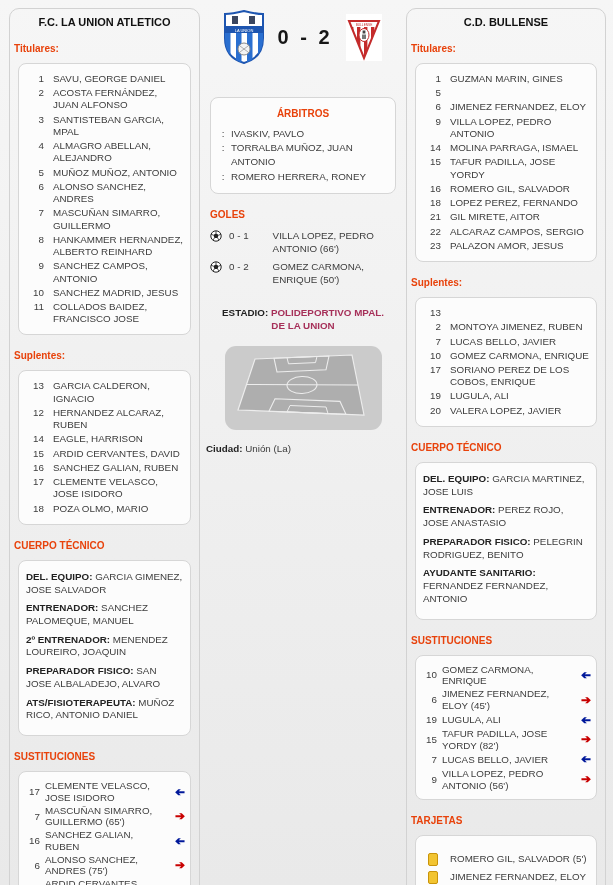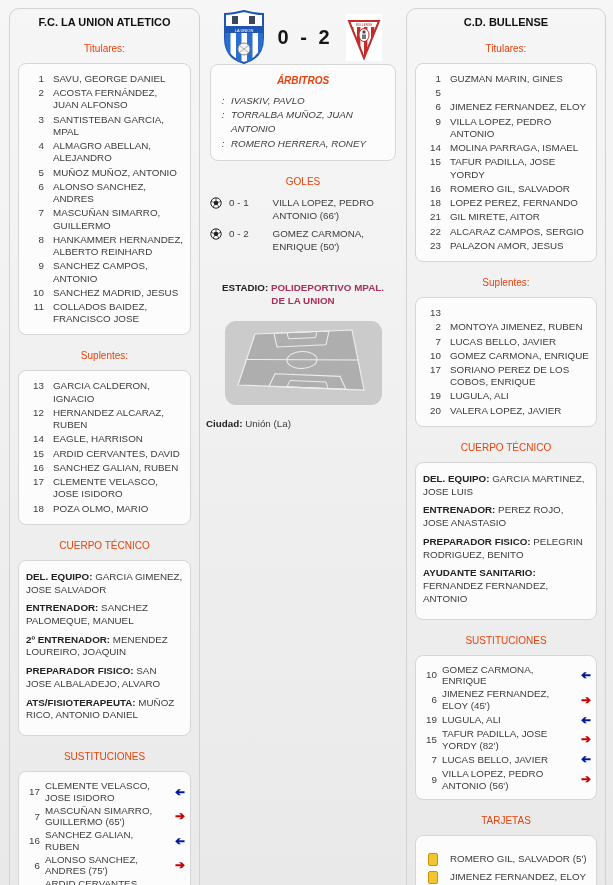--- a/index.html
+++ b/index.html
@@ -8,21 +8,21 @@
     background:linear-gradient(180deg,#f6f6f6 0%,#efefef 55%,#e9e9e9 100%);
     font-family:"Liberation Sans",sans-serif;color:#3c3c3c;
   }
   .layout{display:flex;gap:6px;padding:8px 9px;}
   .panel{border:1px solid #d2d2d2;border-radius:10px;min-height:900px;box-sizing:border-box;}
   .panel-left{width:191px;flex:none;}
   .panel-right{width:200px;flex:none;}
   .mid{width:194px;flex:none;}
 
   .team-name{font-weight:bold;font-size:11px;text-align:center;margin:7px 4px 0;color:#111;}
-  .sec-label{color:#e8420b;font-weight:normal;font-size:10px;text-align:center;margin:15px 4px 9px;}
+  .sec-label{color:#e8420b;font-weight:bold;font-size:10px;text-align:left;margin:15px 4px 9px;}
   .box{background:#fcfcfc;border:1px solid #d6d6d6;border-radius:8px;margin:0 8px;padding:7px 5px;}
 
   .p-row{display:flex;font-size:9.8px;line-height:1.25;margin:2px 0;}
   .p-num{width:20px;text-align:right;margin-right:9px;flex:none;}
   .p-name{flex:1;min-height:12px;}
 
   .staff-row{font-size:9.8px;line-height:1.3;margin:3px 2px 6px;}
   .staff-role{font-weight:bold;color:#222;}
 
   .sub-box{padding:7px 5px;}
@@ -36,32 +36,32 @@
   .card-box{padding:12px 5px 9px;}
   .card-row{display:flex;align-items:flex-start;font-size:9.8px;line-height:1.25;margin:5px 0;}
   .card-icon{width:8px;height:11px;background:#f2c431;border:1px solid #c9940a;border-radius:2px;margin:0 12px 0 7px;flex:none;}
   .card-name{flex:1;}
 
   
   .score-row{display:flex;align-items:center;justify-content:center;gap:13px;margin-top:2px;}
   .score{font-size:20px;font-weight:bold;letter-spacing:3px;color:#161616;}
   .crest{flex:none;line-height:0;}
 
-  .ref-box{background:#fcfcfc;border:1px solid #d6d6d6;border-radius:8px;margin:0 4px 0;padding:4px 4px 9px;font-style:italic;}
+  .ref-box{background:#fcfcfc;border:1px solid #d6d6d6;border-radius:8px;margin:33px 4px 0;padding:4px 4px 9px;}
   .ref-heading{color:#e8420b;font-weight:bold;font-size:10px;text-align:center;margin:6px 0 8px;}
   .ref-row{display:flex;font-size:9.8px;line-height:1.45;}
   .ref-colon{width:16px;text-align:center;flex:none;}
   .ref-name{flex:1;}
 
   .goal-row{display:flex;font-size:9.8px;line-height:1.35;margin:5px 0 5px 4px;align-items:flex-start;}
   .goal-icon{width:13px;flex:none;margin-right:6px;line-height:0;padding-top:1px;}
   .goal-score{flex:none;margin-right:24px;white-space:nowrap;}
   .goal-name{flex:1;}
 
-  .estadio{text-align:center;font-size:9.8px;font-weight:bold;margin:27px 10px 0;line-height:1.4;color:#222;}
+  .estadio{text-align:center;font-size:9.8px;font-weight:bold;margin:19px 10px 0;line-height:1.4;color:#222;}
   .estadio-link{color:#a63059;text-decoration:none;cursor:pointer;}
   .field-wrap{display:flex;justify-content:center;margin-top:13px;}
   .ciudad{text-align:left;font-size:9.8px;margin-top:13px;}
   .ciudad-label{font-weight:bold;color:#222;}
 </style>
 </head>
 <body>
 
 <div class="layout">
 

